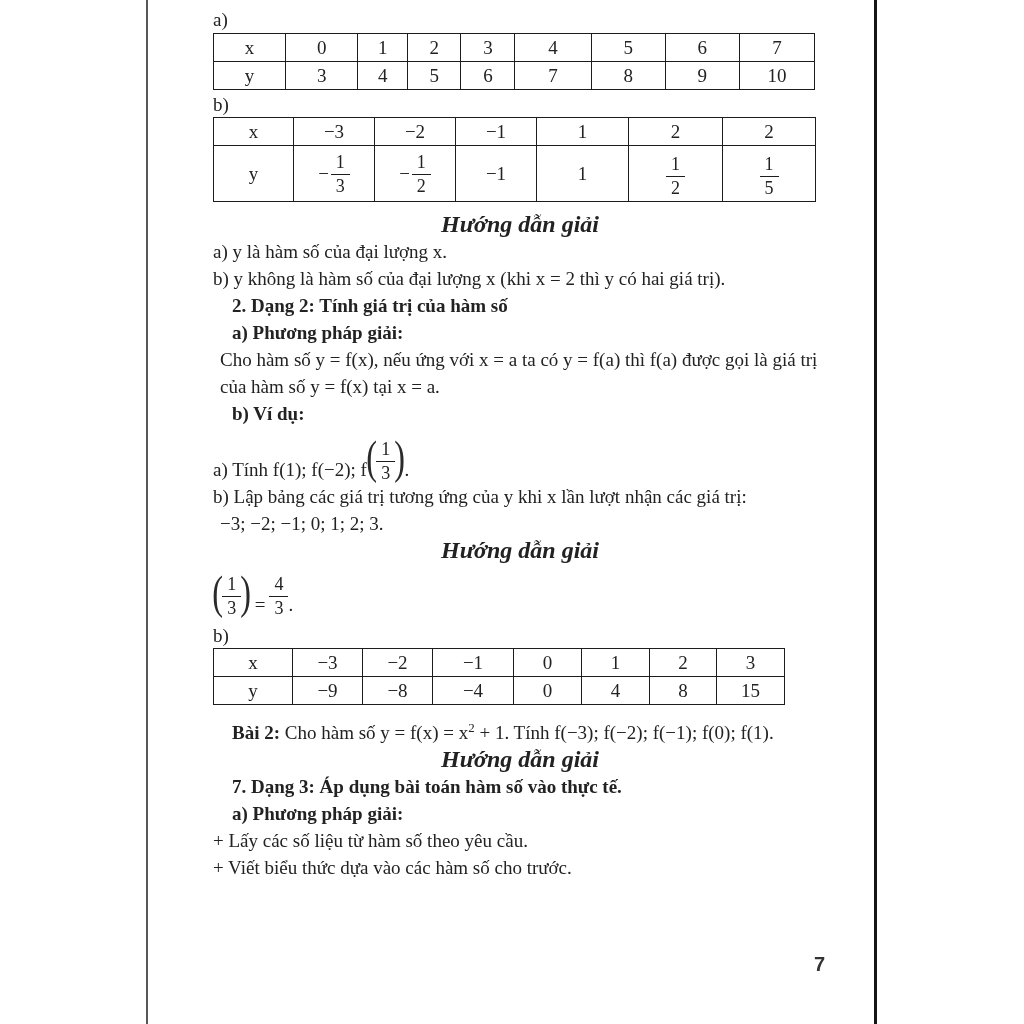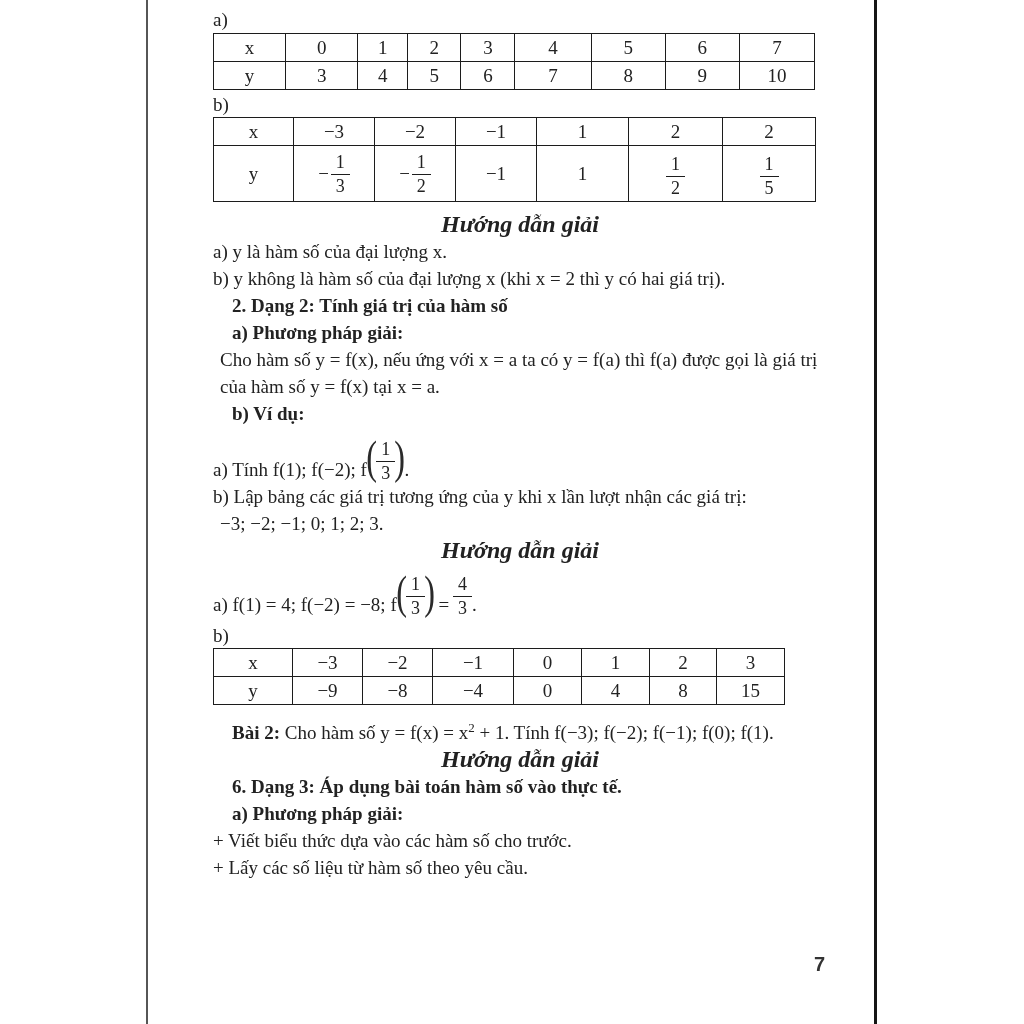--- a/index.html
+++ b/index.html
@@ -160,21 +160,20 @@
       <span class="paren">)</span>
       <span>.</span>
   </div>
 
   <div class="ind1">b) Lập bảng các giá trị tương ứng của y khi x lần lượt nhận các giá trị:</div>
   <div class="ind2">−3; −2; −1; 0; 1; 2; 3.</div>
 
   <div class="heading-sol">Hướng dẫn giải</div>
 
   <div class="mathline ind1" style="height:54px">
-    <span>a) f(1) = 4; f(−2) = −8; f</span>
       <span class="paren">(</span>
       <span class="frac">
         <span class="num">1</span>
         <span class="den">3</span>
       </span>
       <span class="paren">)</span>
       <span style="margin:0 4px">=</span>
       <span class="frac">
         <span class="num">4</span>
         <span class="den">3</span>
@@ -215,20 +214,20 @@
       <td>8</td>
       <td>15</td>
     </tr>
   </tbody>
     </table>
 
   <div style="margin-top:14px"><span class="bold">Bài 2:</span><span> Cho hàm số y = f(x) = x</span><span class="sup">2</span><span> + 1. Tính f(−3); f(−2); f(−1); f(0); f(1).</span></div>
 
   <div class="heading-sol">Hướng dẫn giải</div>
 
-  <div class="bold">6. Dạng 3: Áp dụng bài toán hàm số vào thực tế.</div>
+  <div class="bold">7. Dạng 3: Áp dụng bài toán hàm số vào thực tế.</div>
   <div class="bold">a) Phương pháp giải:</div>
+  <div class="ind1">+ Lấy các số liệu từ hàm số theo yêu cầu.</div>
   <div class="ind1">+ Viết biểu thức dựa vào các hàm số cho trước.</div>
-  <div class="ind1">+ Lấy các số liệu từ hàm số theo yêu cầu.</div>
 
 </div>
 
 <div id="page-num">7</div>
 
 </body></html>

